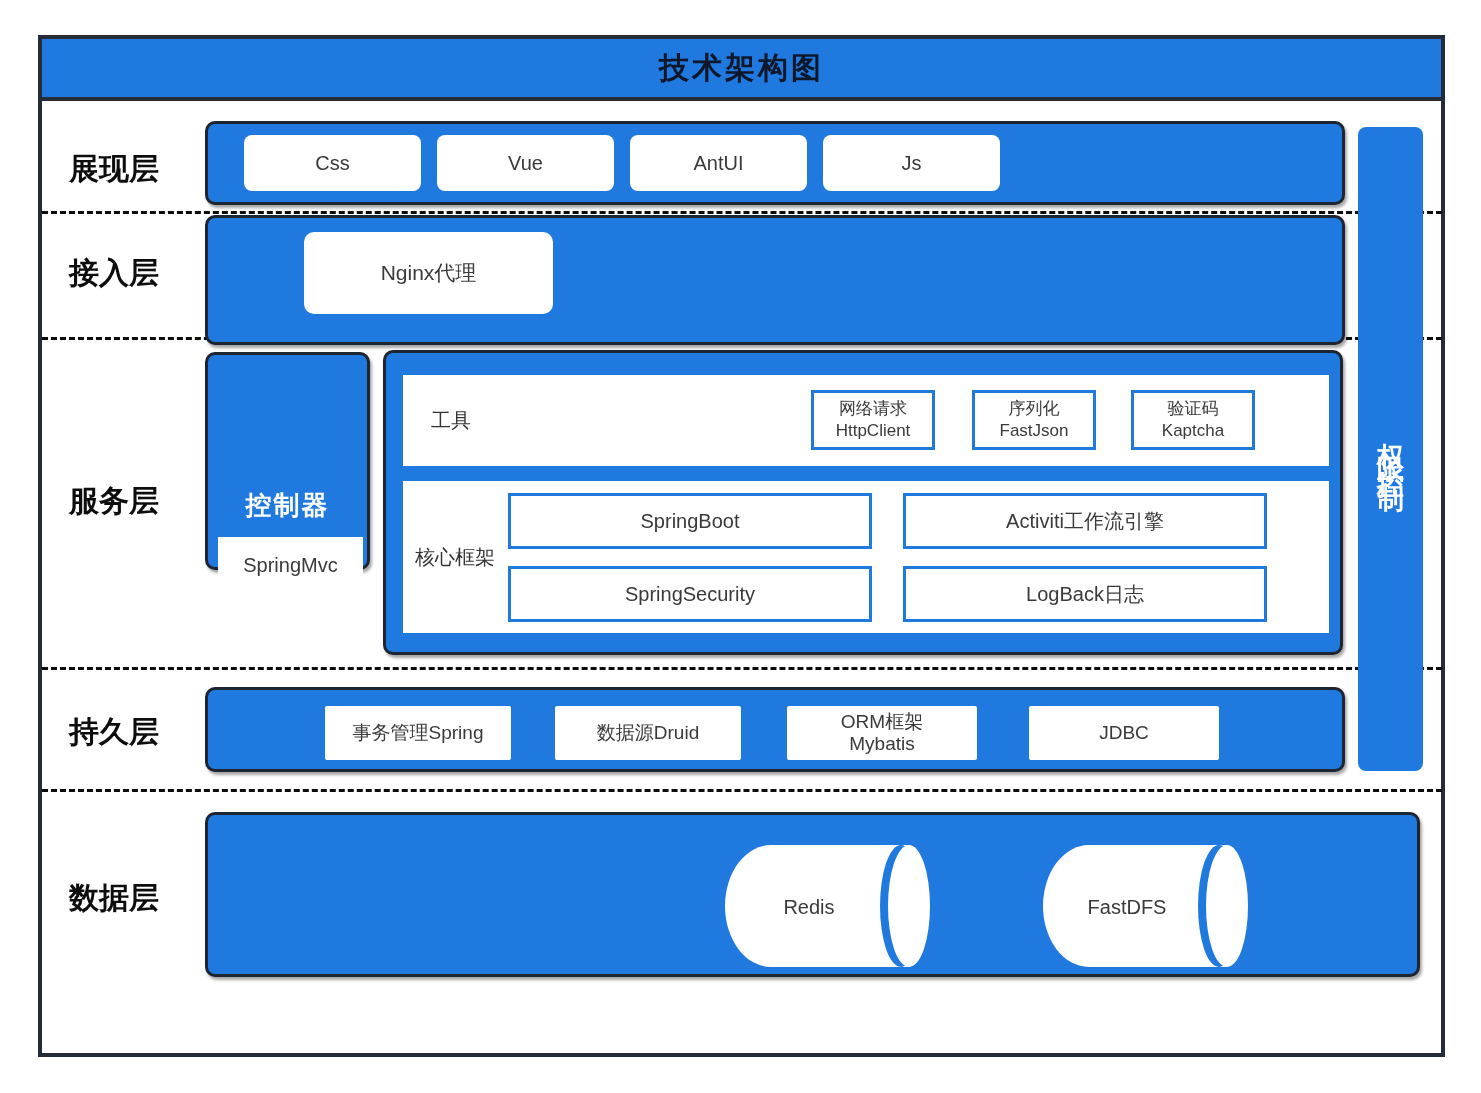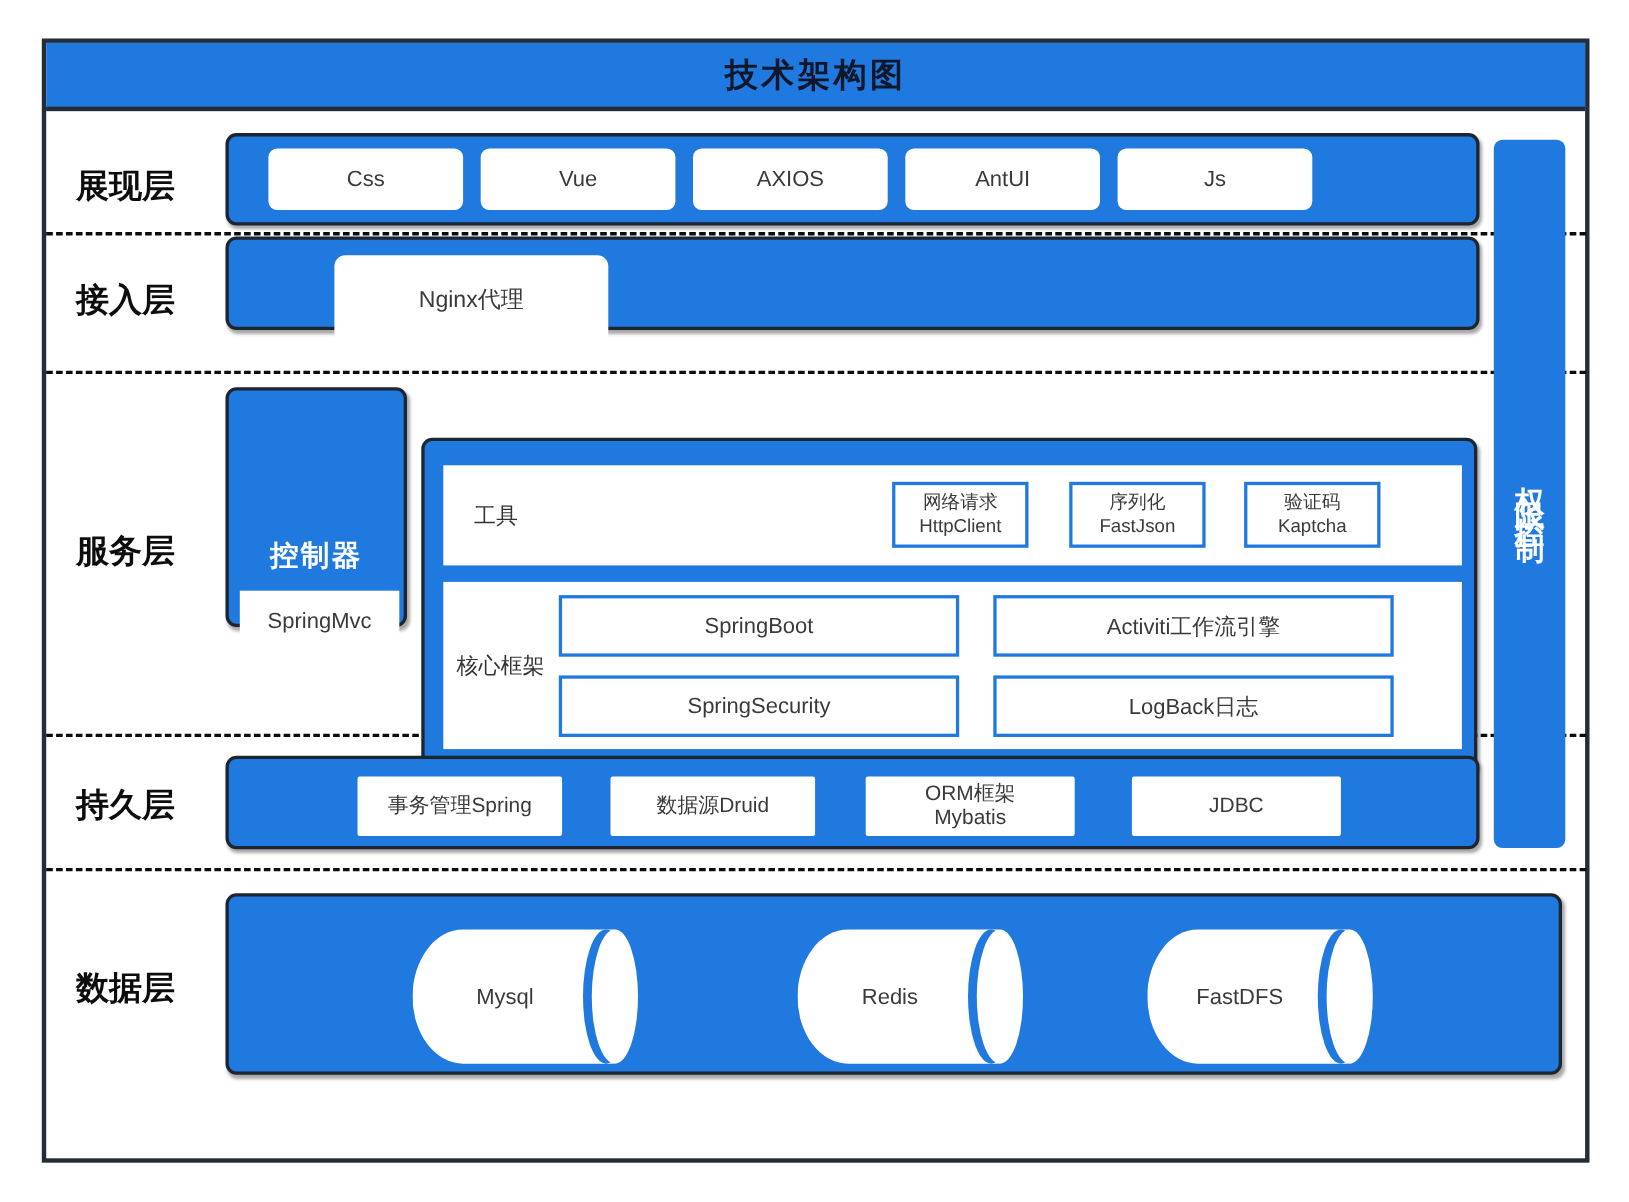--- a/index.html
+++ b/index.html
@@ -25,23 +25,23 @@
   
   .layer-label{position:absolute;left:56px;width:116px;text-align:center;
                font-size:30px;font-weight:bold;color:#0d0d0d;z-index:2;}
   .ll-pres{top:149px}.ll-acc{top:253px}.ll-serv{top:481px}.ll-pers{top:712px}.ll-data{top:878px}
 
   
   .blue-box{position:absolute;background:var(--blue);border:3px solid #1D2531;border-radius:10px;
             box-shadow:2px 3px 3px rgba(0,0,0,.35);z-index:2;}
   .box-pres{left:205px;top:121px;width:1140px;height:84px;display:flex;align-items:center;
             padding-left:36px;gap:16px;}
-  .box-acc{left:205px;top:215px;width:1140px;height:85px;}
+  .box-acc{left:205px;top:215px;width:1140px;height:130px;}
   .box-ctrl{left:205px;top:352px;width:165px;height:218px;}
-  .box-serv{left:383px;top:350px;width:960px;height:305px;margin-top:48px;}
+  .box-serv{left:383px;top:350px;width:960px;height:305px;}
   .box-pers{left:205px;top:687px;width:1140px;height:85px;}
   .box-data{left:205px;top:812px;width:1215px;height:165px;}
 
   
   .chip{background:#fff;border-radius:8px;display:flex;align-items:center;justify-content:center;
         color:var(--text);font-size:20px;text-align:center;white-space:pre-line;line-height:24px;}
   .pres-chip{width:177px;height:56px;flex:0 0 auto;}
   .acc-chip{position:absolute;top:14px;width:249px;height:82px;font-size:21px;border-radius:10px;}
   .acc-1{left:96px}.acc-2{left:748px}
   .pers-chip{position:absolute;top:16px;height:54px;border-radius:2px;font-size:19px;line-height:22px;}
@@ -102,21 +102,20 @@
 
   <div class="layer-label ll-pres">展现层</div>
   <div class="layer-label ll-acc">接入层</div>
   <div class="layer-label ll-serv">服务层</div>
   <div class="layer-label ll-pers">持久层</div>
   <div class="layer-label ll-data">数据层</div>
 
   <div class="blue-box box-pres">
     <div class="chip pres-chip">Css</div>
     <div class="chip pres-chip">Vue</div>
-    <div class="chip pres-chip">AXIOS</div>
     <div class="chip pres-chip">AntUI</div>
     <div class="chip pres-chip">Js</div>
   </div>
 
   <div class="blue-box box-acc">
     <div class="chip acc-chip acc-1">Nginx代理</div>
   </div>
 
   <div class="blue-box box-ctrl">
     <div class="ctrl-title">控制器</div>
@@ -146,28 +145,20 @@
 
   <div class="blue-box box-pers">
     <div class="chip pers-chip pers-1">事务管理Spring</div>
     <div class="chip pers-chip pers-2">数据源Druid</div>
     <div class="chip pers-chip pers-3">ORM框架
 Mybatis</div>
     <div class="chip pers-chip pers-4">JDBC</div>
   </div>
 
   <div class="blue-box box-data">
-    <div class="cylinder cyl-1">
-      <svg width="206" height="126" viewBox="0 0 206 126">
-        <path d="M46,1 H181 A21,61 0 0 1 181,123 H46 A46,61 0 0 1 46,1 Z" fill="#ffffff"></path>
-        <ellipse cx="176" cy="62" rx="21" ry="61" fill="#2079DF"></ellipse>
-        <ellipse cx="184" cy="62" rx="21" ry="61" fill="#ffffff"></ellipse>
-      </svg>
-      <div class="cyl-label">Mysql</div>
-    </div>
     <div class="cylinder cyl-2">
       <svg width="206" height="126" viewBox="0 0 206 126">
         <path d="M46,1 H181 A21,61 0 0 1 181,123 H46 A46,61 0 0 1 46,1 Z" fill="#ffffff"></path>
         <ellipse cx="176" cy="62" rx="21" ry="61" fill="#2079DF"></ellipse>
         <ellipse cx="184" cy="62" rx="21" ry="61" fill="#ffffff"></ellipse>
       </svg>
       <div class="cyl-label">Redis</div>
     </div>
     <div class="cylinder cyl-3">
       <svg width="206" height="126" viewBox="0 0 206 126">

